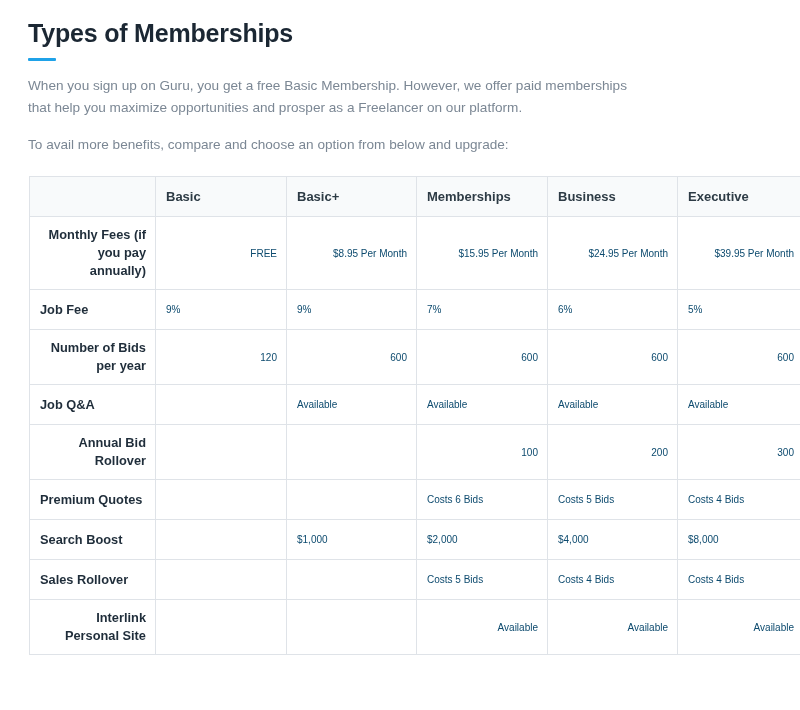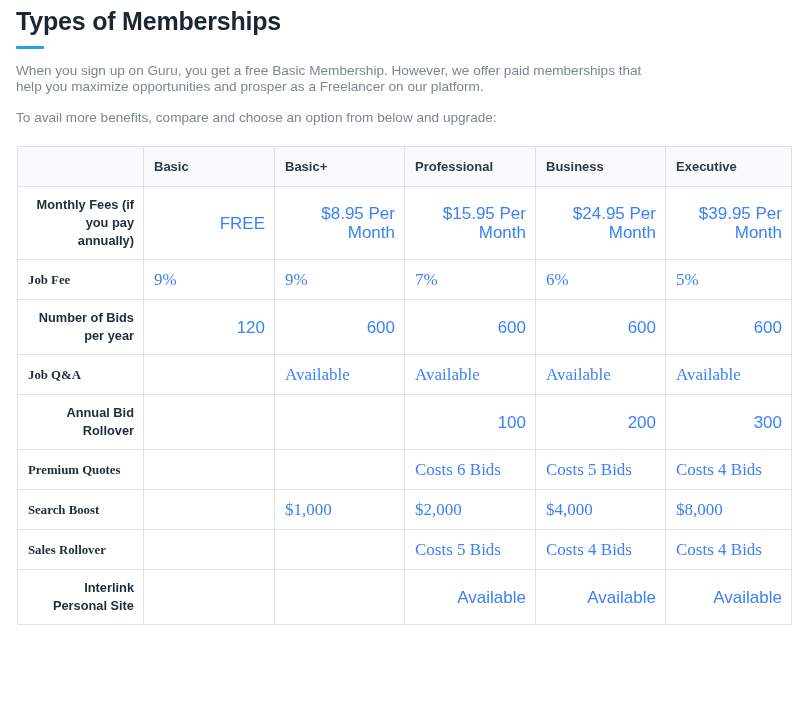--- a/index.html
+++ b/index.html
@@ -13,21 +13,21 @@
     height: 710px;
     font-family: "Liberation Sans", sans-serif;
     color: #3d4852;
     overflow: hidden;
   }
   .page {
     width: 683px;
     height: 710px;
     position: relative;
     box-sizing: border-box;
-    padding: 0;
+    padding: 12px;
   }
 
   
   .page-title {
     margin: 0;
     padding: 6px 0 0 16px;
     font-size: 25px;
     line-height: 30px;
     font-weight: bold;
     color: #1b2733;
@@ -39,21 +39,21 @@
     height: 3px;
     background: #1fa2e8;
     border-radius: 1px;
   }
 
   
   .intro {
     margin: 0;
     padding: 14px 22px 0 16px;
     font-size: 13.6px;
-    line-height: 16px;
+    line-height: 22px;
     color: #7b8794;
     max-width: 790px;
   }
   .intro.second {
     padding-top: 15px;
   }
 
   
   .table-wrap {
     padding: 20px 9px 0 17px;
@@ -96,30 +96,29 @@
     background: #f8fafb;
   }
   table.membership-table td.row-label {
     font-weight: bold;
     color: #1f2d3a;
     font-size: 12.8px;
     line-height: 18px;
     background: #ffffff;
   }
   table.membership-table td.value {
-    color: #3b82f6;
-    font-size: 17px;
+    color: #0c4a6e;
+    font-size: 10px;
   }
   table.membership-table tr.tall td {
     height: 50px;
     text-align: right;
   }
   table.membership-table tr.normal td {
     height: 40px;
-    font-family: Liberation Serif, serif;
   }
   table.membership-table td.empty { }
 </style>
 </head>
 <body>
 
 <div class="page">
 
   <h1 class="page-title">Types of Memberships</h1>
 
@@ -137,21 +136,21 @@
           <col class="c2">
           <col class="c3">
           <col class="c4">
           <col class="c5">
       </colgroup>
       <thead>
         <tr>
           <th class="corner-cell"></th>
           <th>Basic</th>
           <th>Basic+</th>
-          <th>Professional</th>
+          <th>Memberships</th>
           <th>Business</th>
           <th>Executive</th>
         </tr>
       </thead>
       <tbody id="table-body">
           <tr class="table-row tall">
             <td class="row-label">Monthly Fees (if you pay annually)</td>
             <td class="value">FREE</td>
             <td class="value">$8.95 Per Month</td>
             <td class="value">$15.95 Per Month</td>

